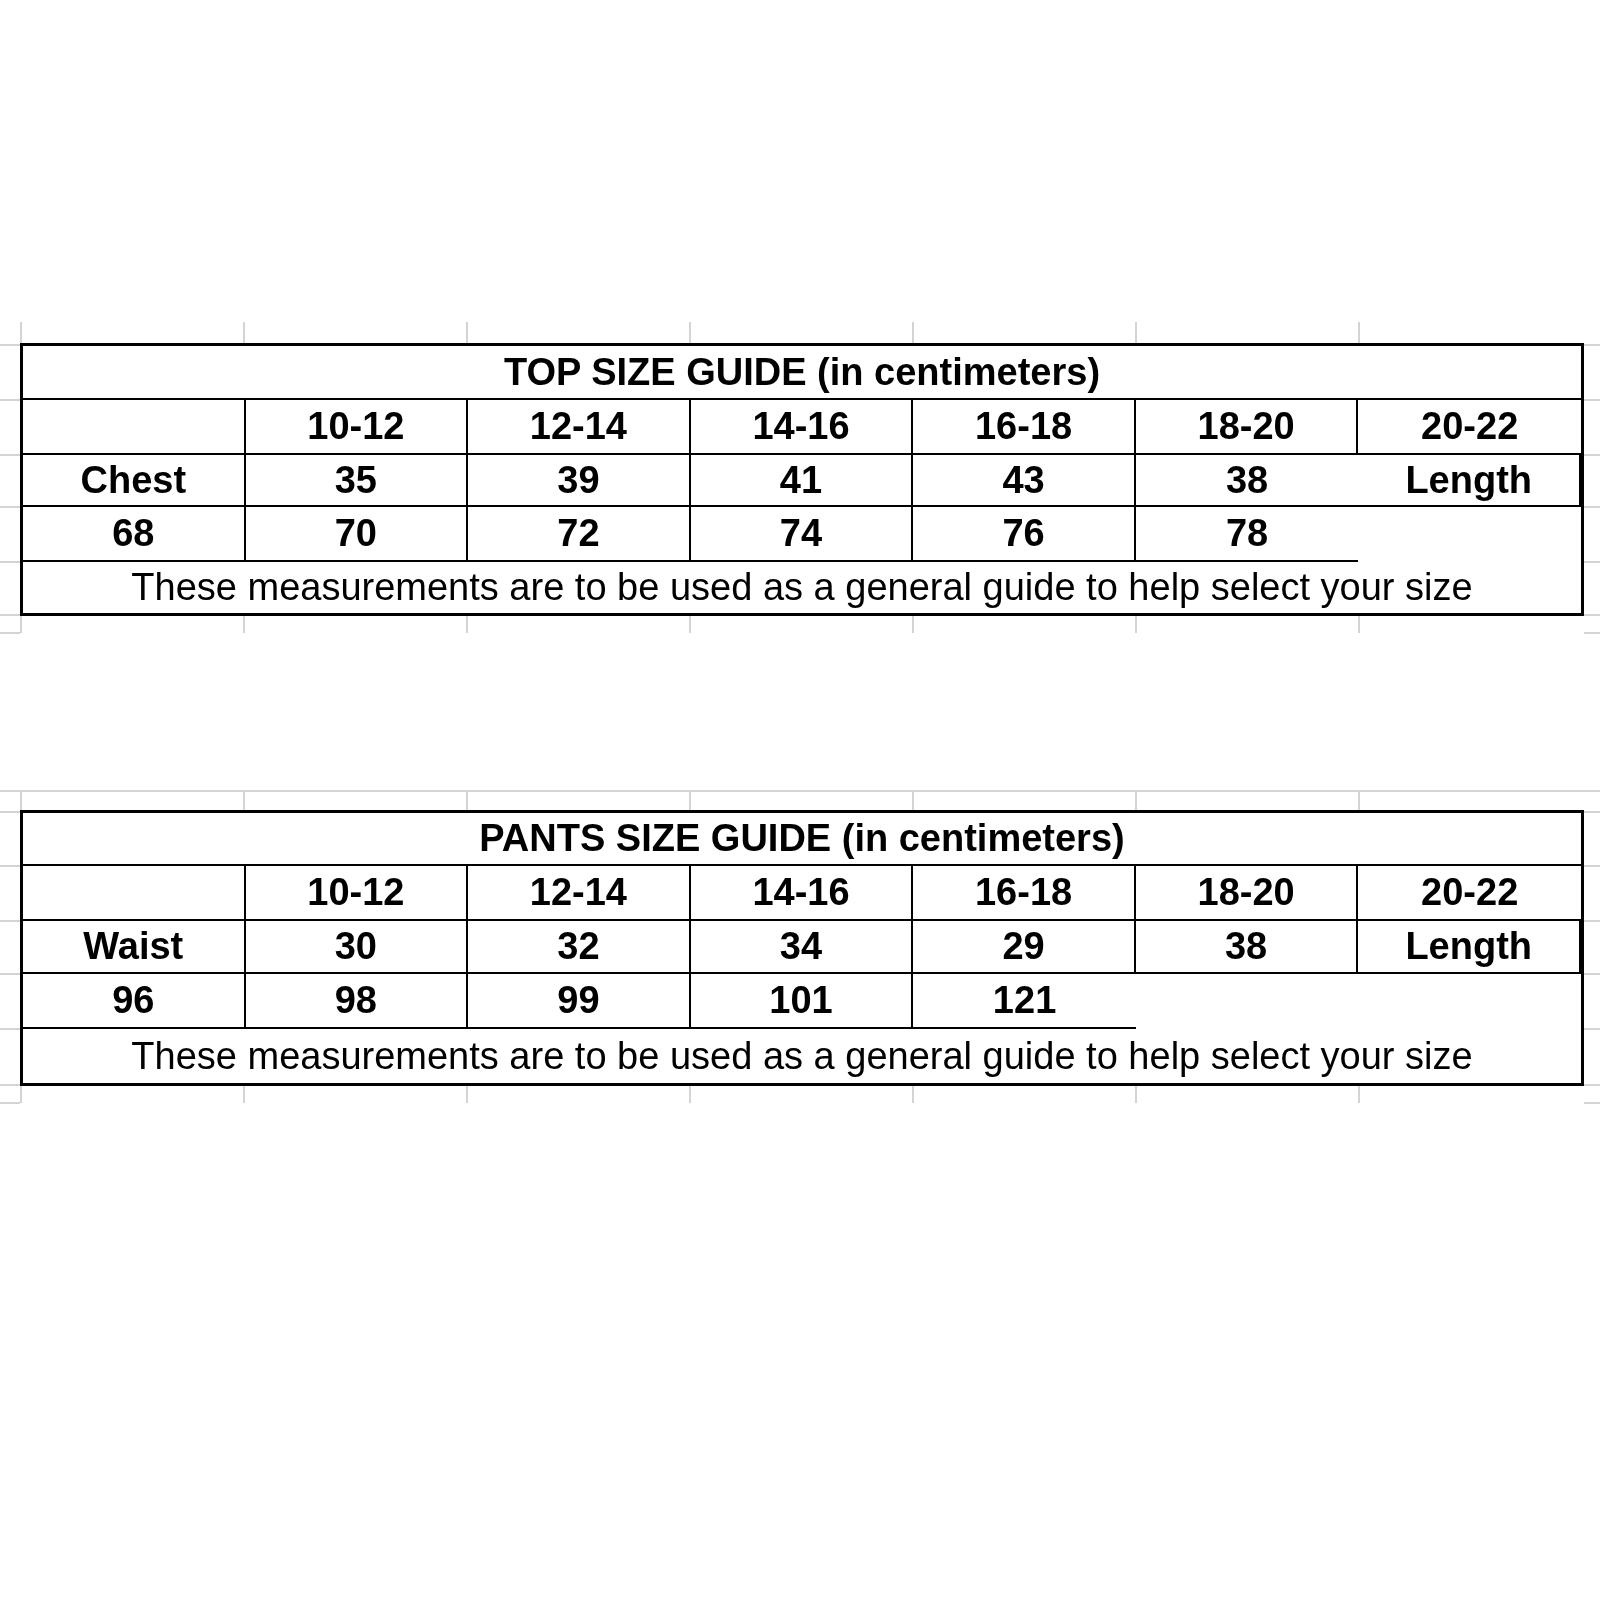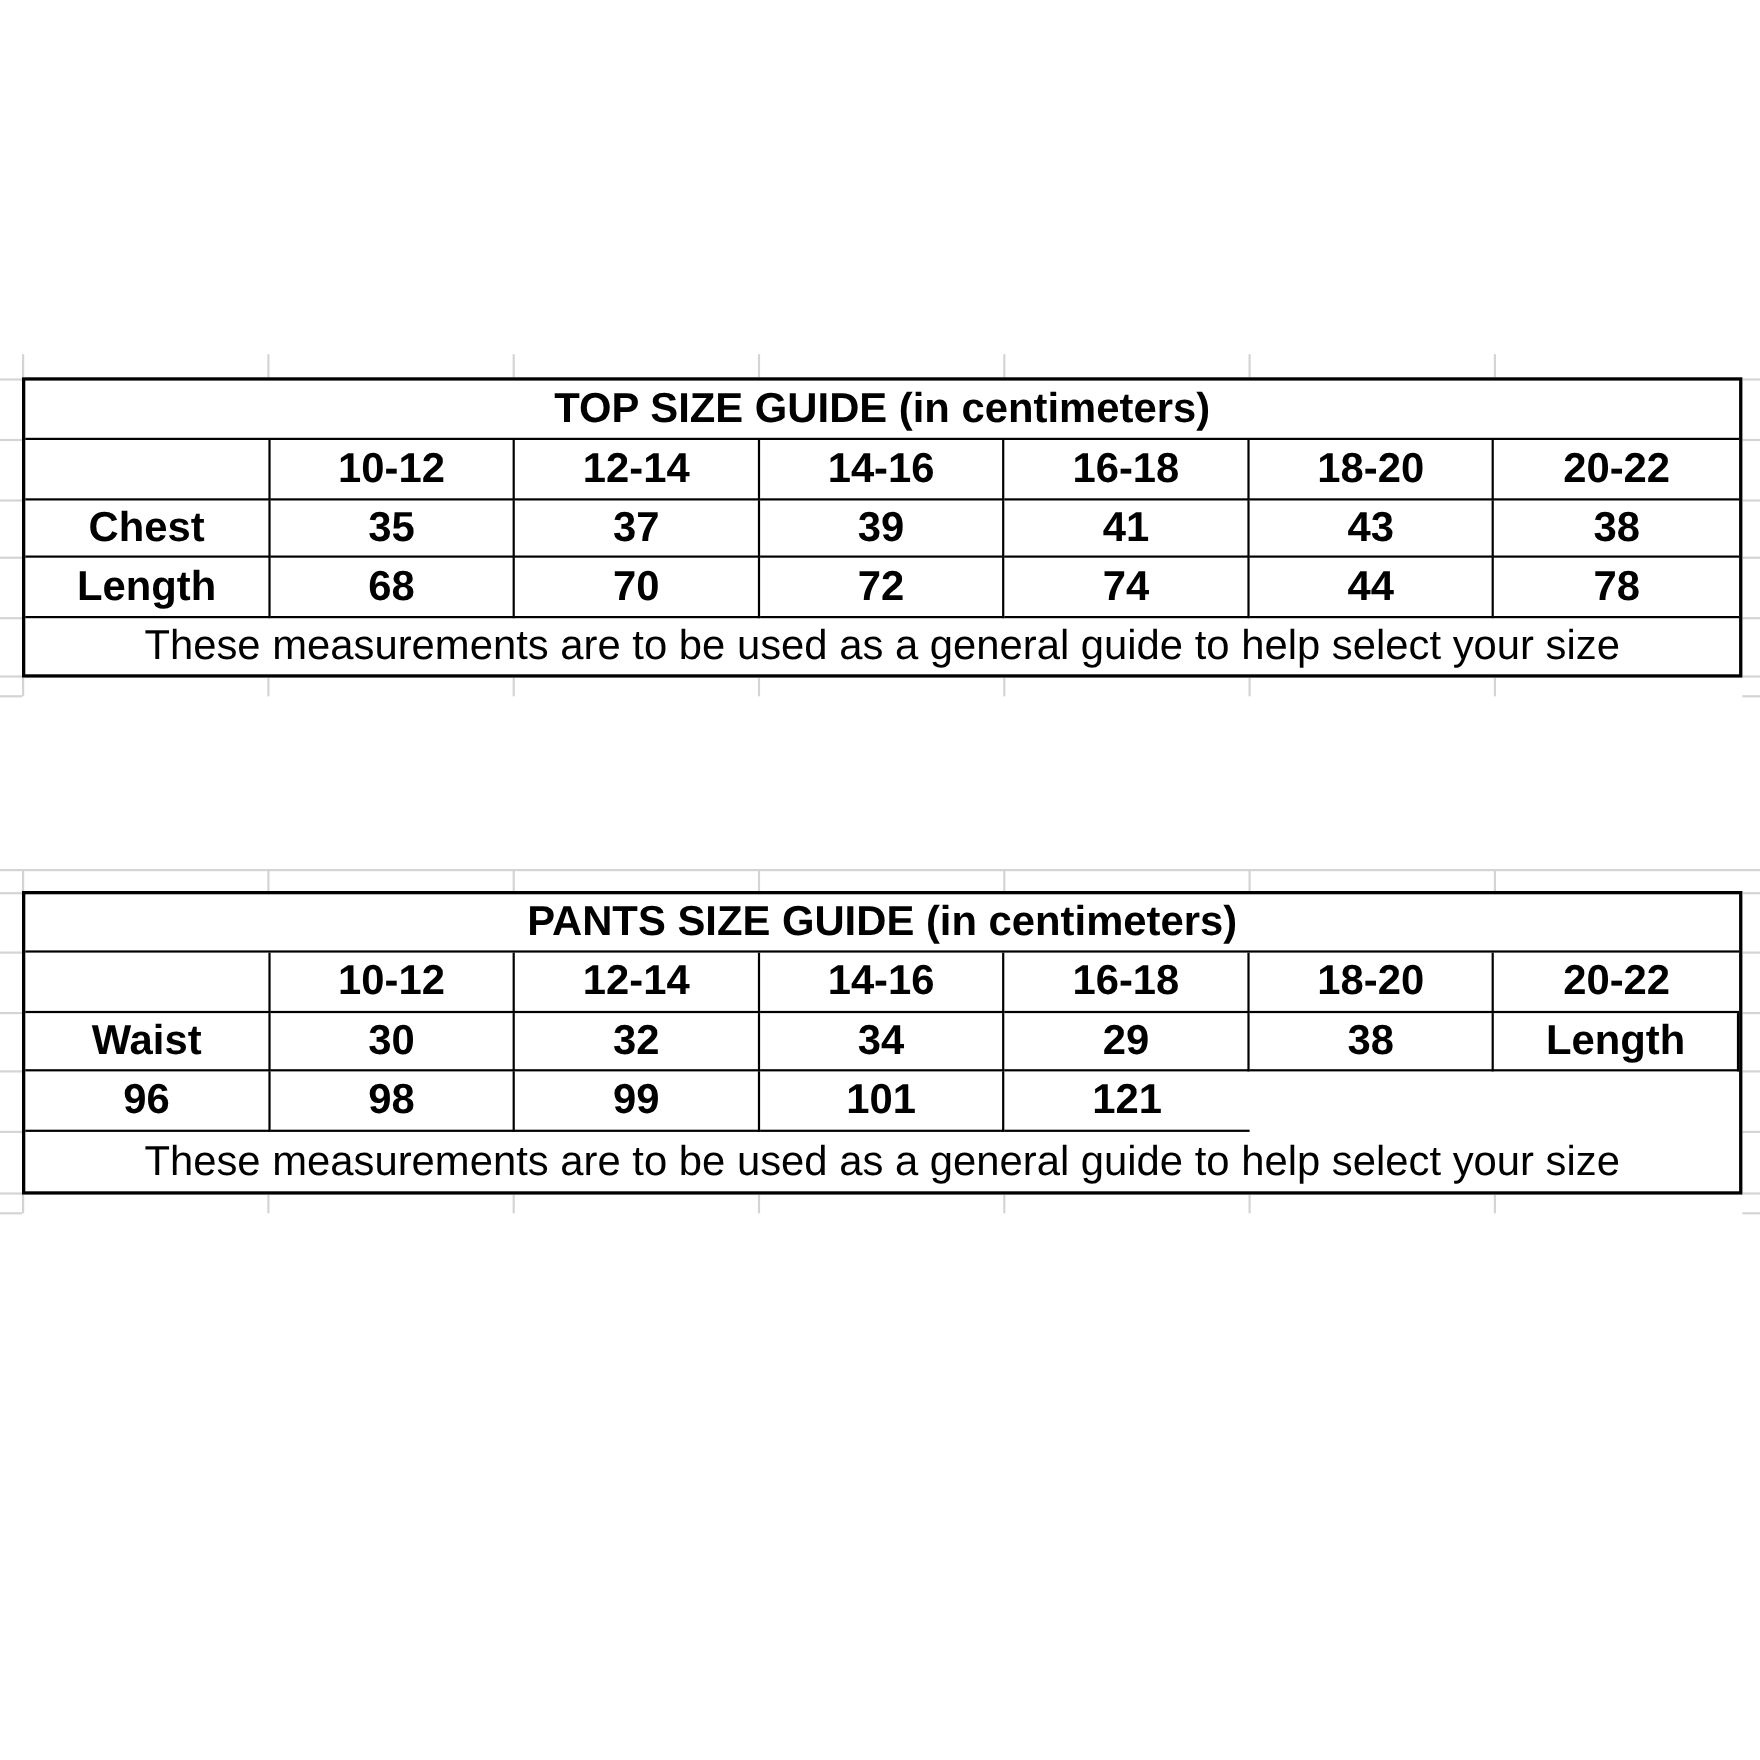--- a/index.html
+++ b/index.html
@@ -111,32 +111,31 @@
     <div class="cell"></div>
     <div class="cell">10-12</div>
     <div class="cell">12-14</div>
     <div class="cell">14-16</div>
     <div class="cell">16-18</div>
     <div class="cell">18-20</div>
     <div class="cell last">20-22</div>
 
     <div class="cell">Chest</div>
     <div class="cell">35</div>
-    <div class="cell">37</div>
     <div class="cell">39</div>
     <div class="cell">41</div>
     <div class="cell">43</div>
     <div class="cell last">38</div>
 
     <div class="cell">Length</div>
     <div class="cell">68</div>
     <div class="cell">70</div>
     <div class="cell">72</div>
     <div class="cell">74</div>
-    <div class="cell">44</div>
+    <div class="cell">76</div>
     <div class="cell last">78</div>
 
     <div class="cell span note">These measurements are to be used as a general guide to help select your size</div>
   </div>
 
   <div class="size-table" id="table-pants">
     <div class="cell span">PANTS SIZE GUIDE (in centimeters)</div>
 
     <div class="cell"></div>
     <div class="cell">10-12</div>

